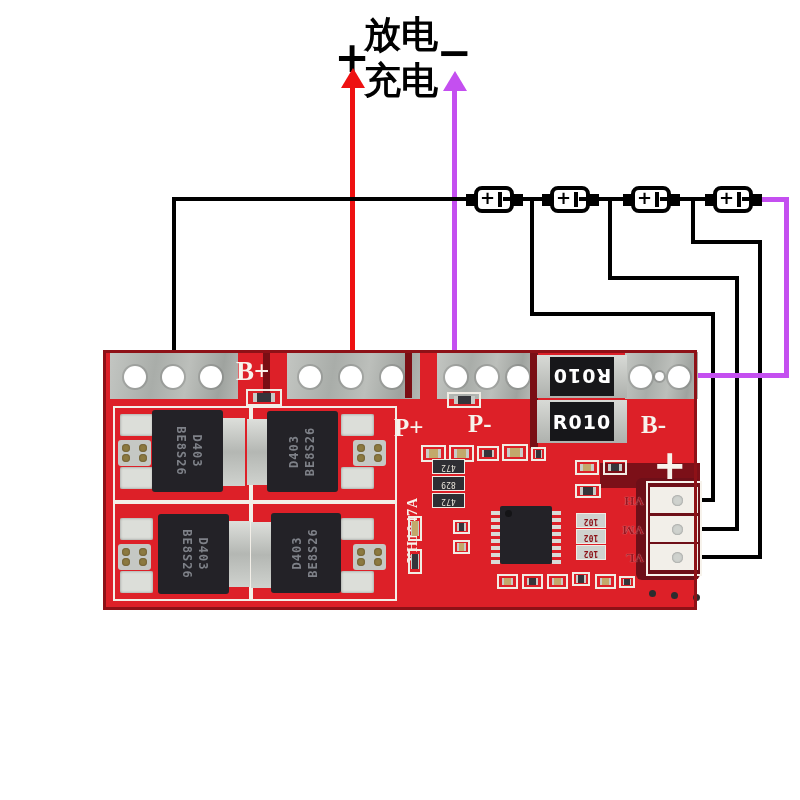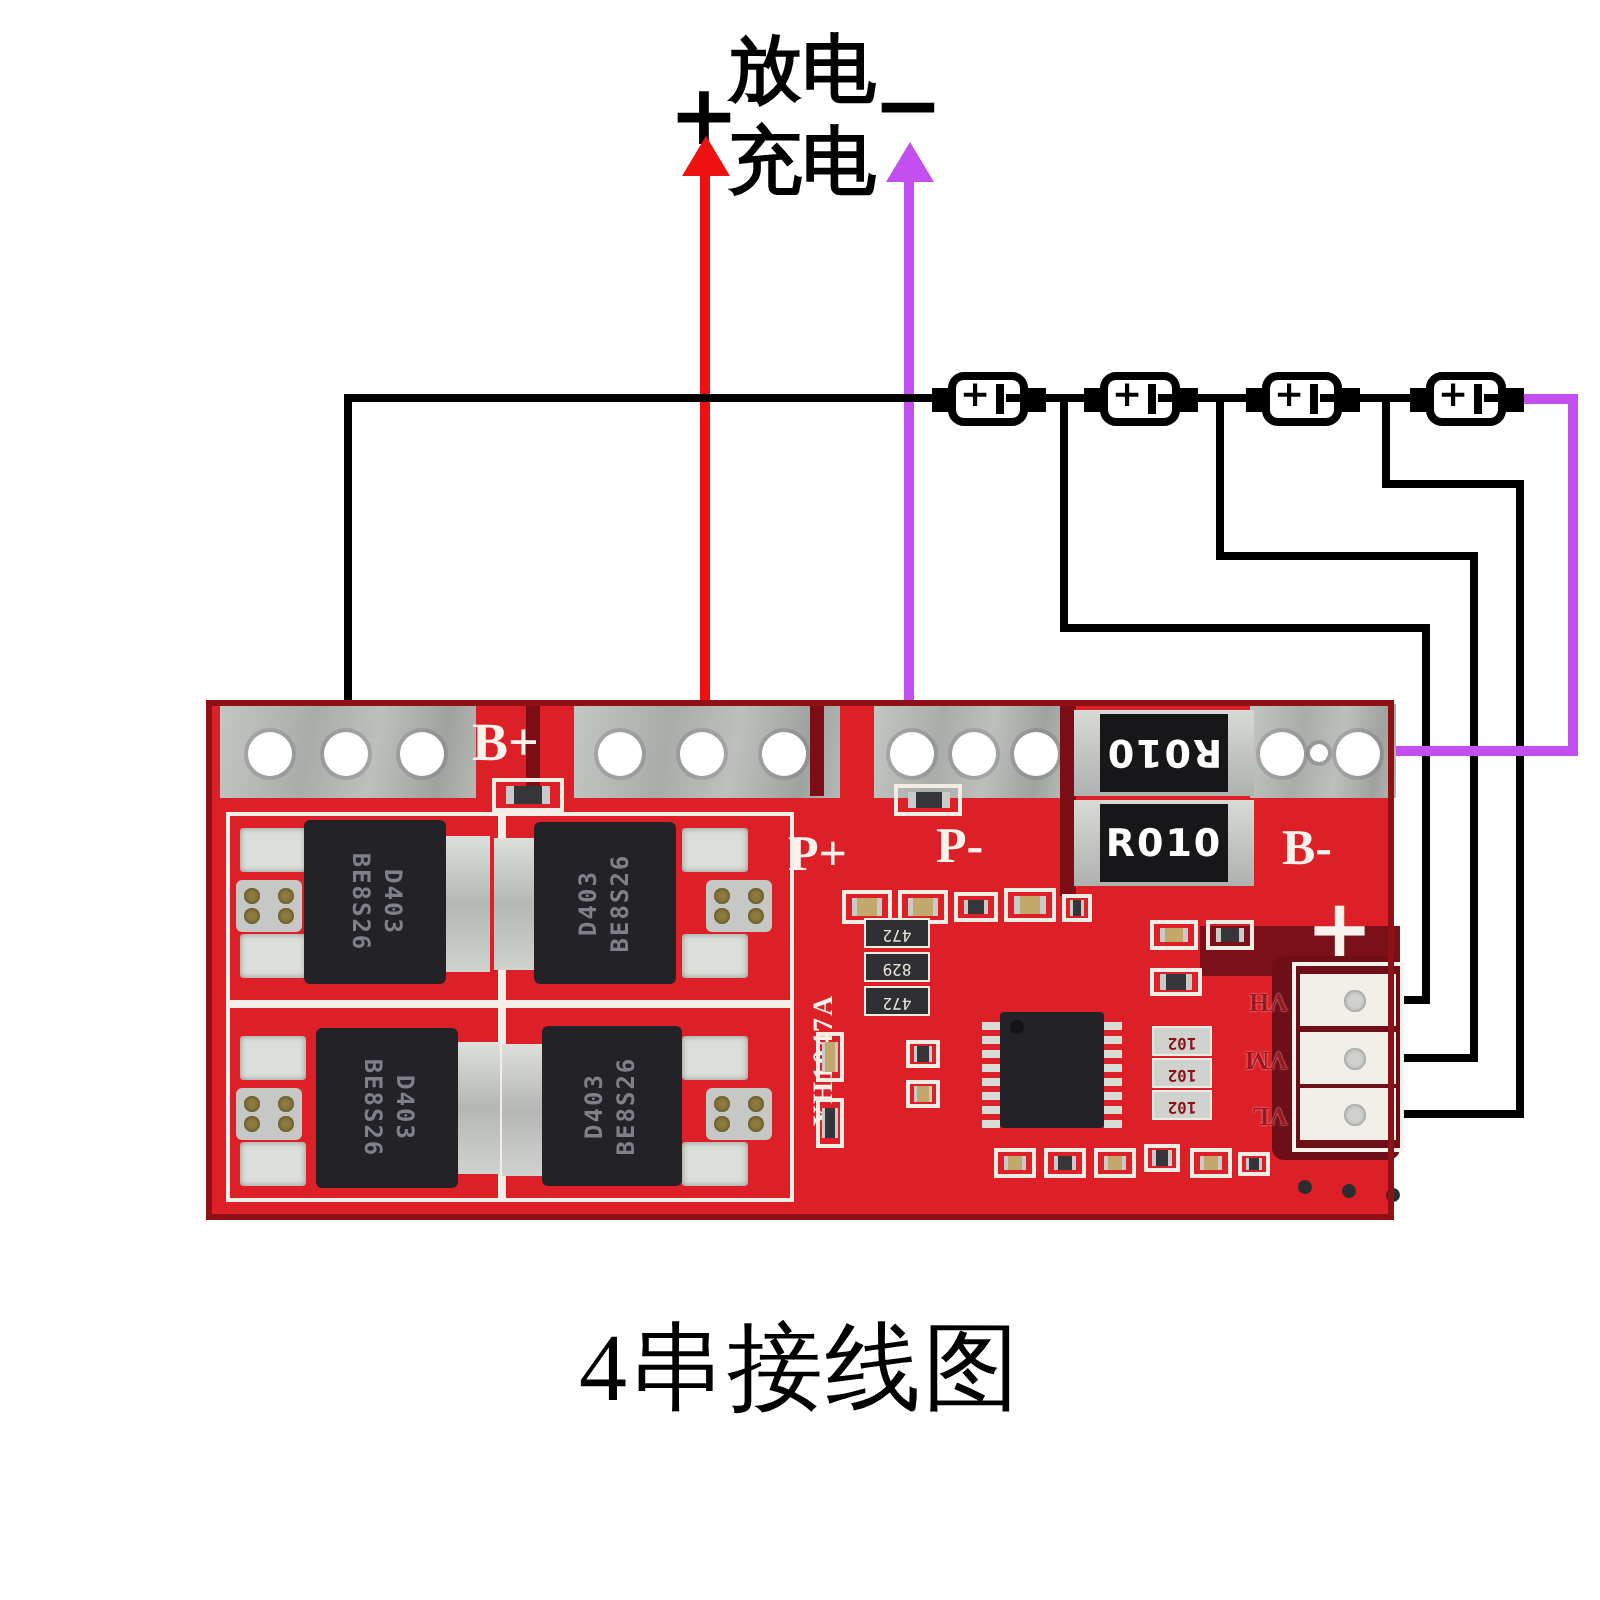--- a/index.html
+++ b/index.html
@@ -334,15 +334,13 @@
     <div class="ballbl" style="top:172px;">VM</div>
     <div class="ballbl" style="top:200px;">VL</div>
 
     <div class="via" style="left:546px;top:240px;"></div>
     <div class="via" style="left:568px;top:242px;"></div>
     <div class="via" style="left:590px;top:244px;"></div>
 
     <div class="board-edge"></div>
   </div>
 
-  <div class="abs" style="left:0;top:652px;width:800px;text-align:center;font-size:48px;color:#000;
-              font-family:'Liberation Serif','DejaVu Serif',serif;font-weight:500;letter-spacing:1px;">4串接线图</div>
 </div>
 
 </body></html>

